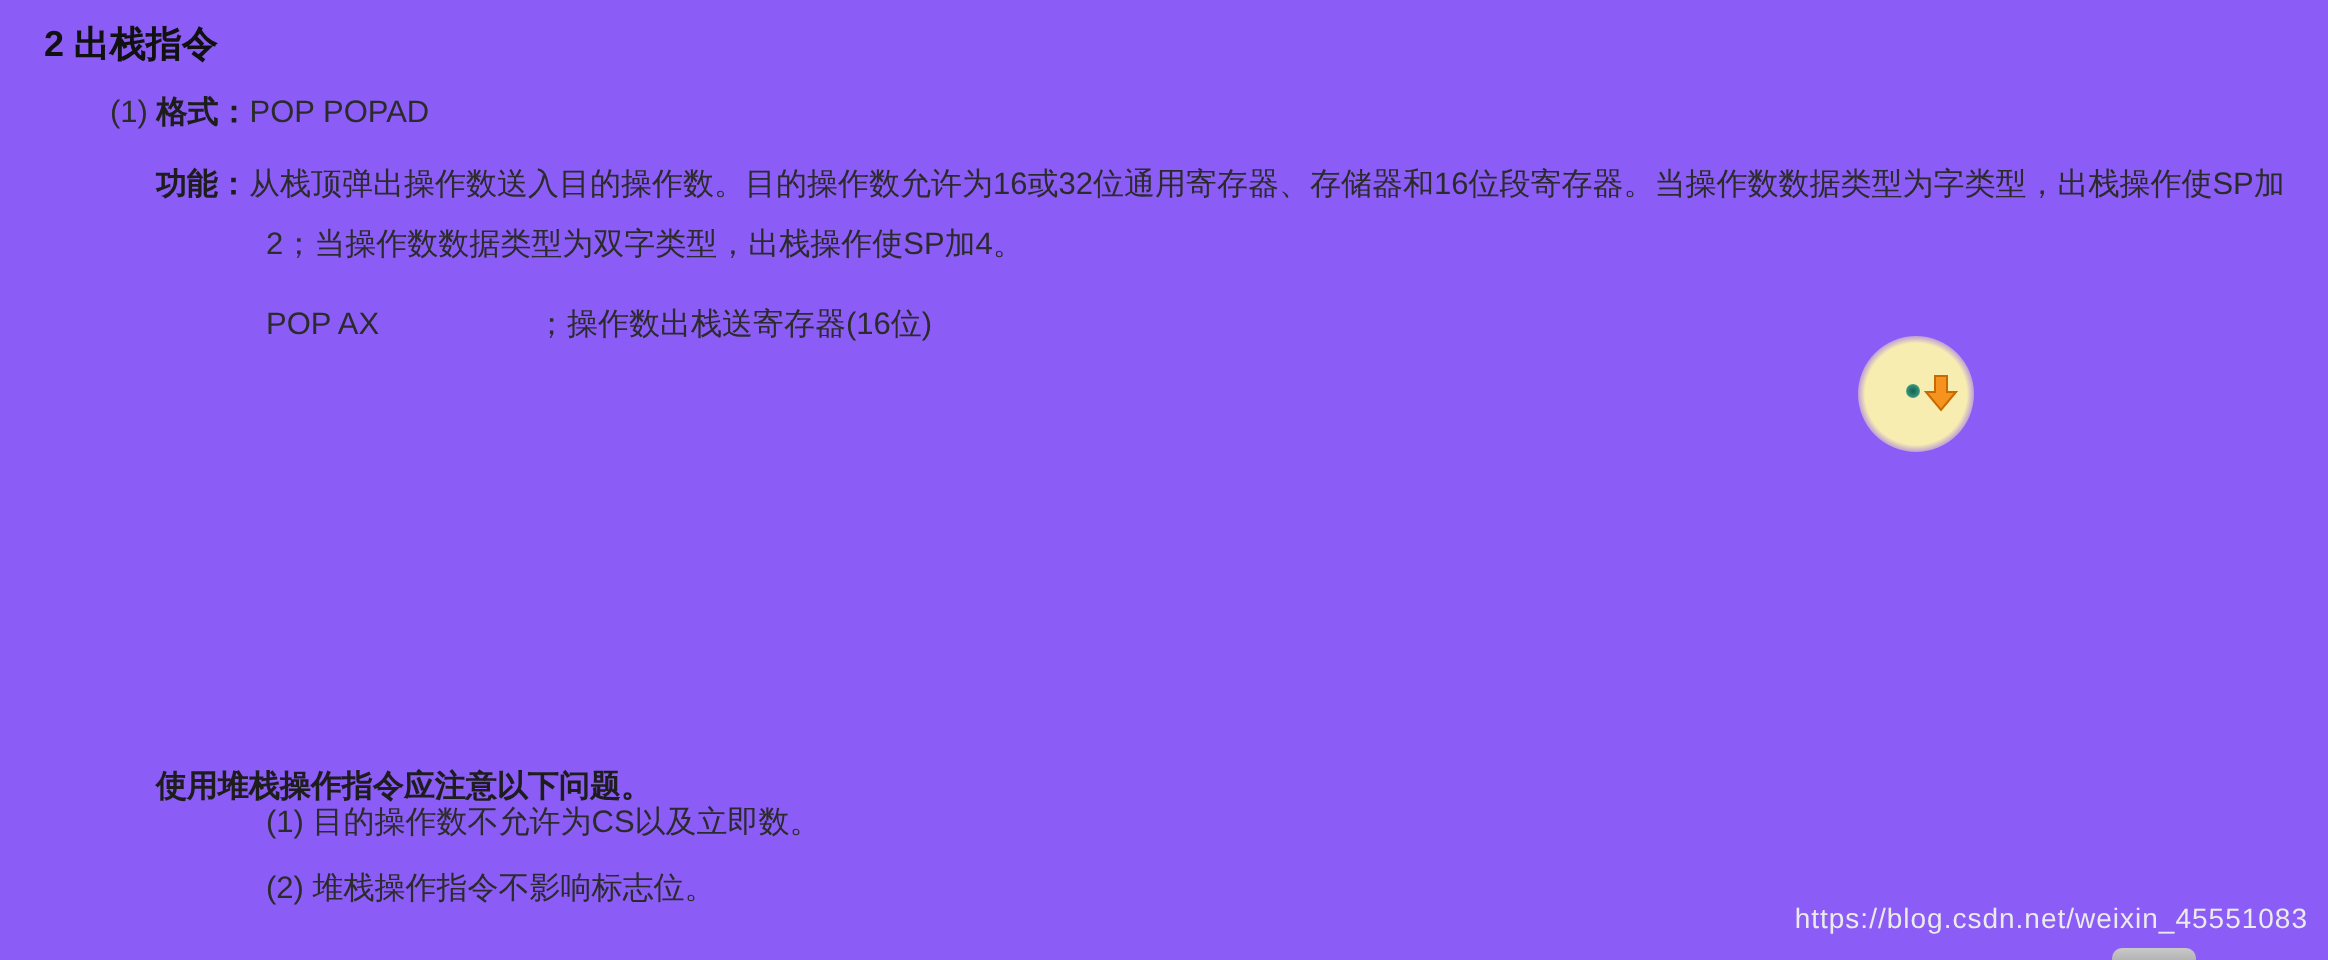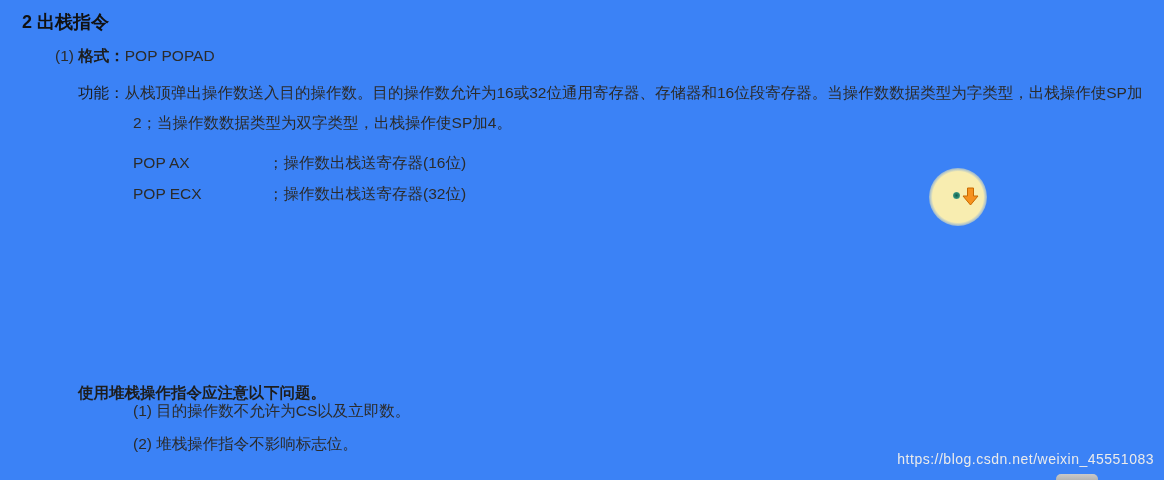--- a/index.html
+++ b/index.html
@@ -1,37 +1,37 @@
 <!DOCTYPE html>
 <html><head>
 <meta charset="utf-8">
 <style>
   html,body{margin:0;padding:0;}
   .page{
     position:relative;
     width:1164px;height:480px;
-    background:#3b82f6;
+    background:#8b5cf6;
     overflow:hidden;
     font-family:"Liberation Sans","DejaVu Sans",sans-serif;
     color:#2b2b2b;
     font-size:15.5px;
   }
   .abs{position:absolute;}
   .title{
     left:22px;top:10px;
     font-size:18px;font-weight:bold;color:#111111;
   }
   .fmt-line{left:55px;top:46px;}
   .fmt-line .lbl{font-weight:bold;color:#1d1d1d;}
   .func1{
     left:78px;top:78px;width:1032px;
     line-height:30px;
     padding-left:55px;text-indent:-55px;
   }
-  .func-label{font-weight:normal;color:#1d1d1d;}
+  .func-label{font-weight:bold;color:#1d1d1d;}
   .code-block{left:133px;top:147px;}
   .code-row{height:31px;line-height:31px;}
   .code-row .code{display:inline-block;width:135px;}
   .popa-line{left:133px;top:240px;}
   .func2{left:78px;top:286px;line-height:32px;}
   .func2 .cont{padding-left:55px;}
   .note-heading{left:78px;top:363px;font-weight:bold;color:#1d1d1d;margin-top:20px;}
   .note-1{left:133px;top:401px;}
   .note-2{left:133px;top:434px;}
   .watermark{
@@ -60,21 +60,20 @@
 <div class="page">
 
   <div class="abs title">2 出栈指令</div>
 
   <div class="abs fmt-line"><span>(1) </span><span class="lbl">格式：</span><span>POP POPAD</span></div>
 
   <div class="abs func1"><span class="func-label">功能：</span><span>从栈顶弹出操作数送入目的操作数。目的操作数允许为16或32位通用寄存器、存储器和16位段寄存器。当操作数数据类型为字类型，出栈操作使SP加2；当操作数数据类型为双字类型，出栈操作使SP加4。</span></div>
 
   <div class="abs code-block">
     <div class="code-row"><span class="code">POP AX</span><span>；操作数出栈送寄存器(16位)</span></div>
-    <div class="code-row"><span class="code">POP ECX</span><span>；操作数出栈送寄存器(32位)</span></div>
   </div>
 
 
 
   <div class="abs note-heading">使用堆栈操作指令应注意以下问题。</div>
 
   <div class="abs note-1">(1) 目的操作数不允许为CS以及立即数。</div>
   <div class="abs note-2">(2) 堆栈操作指令不影响标志位。</div>
 
   <div class="abs watermark">https://blog.csdn.net/weixin_45551083</div>

